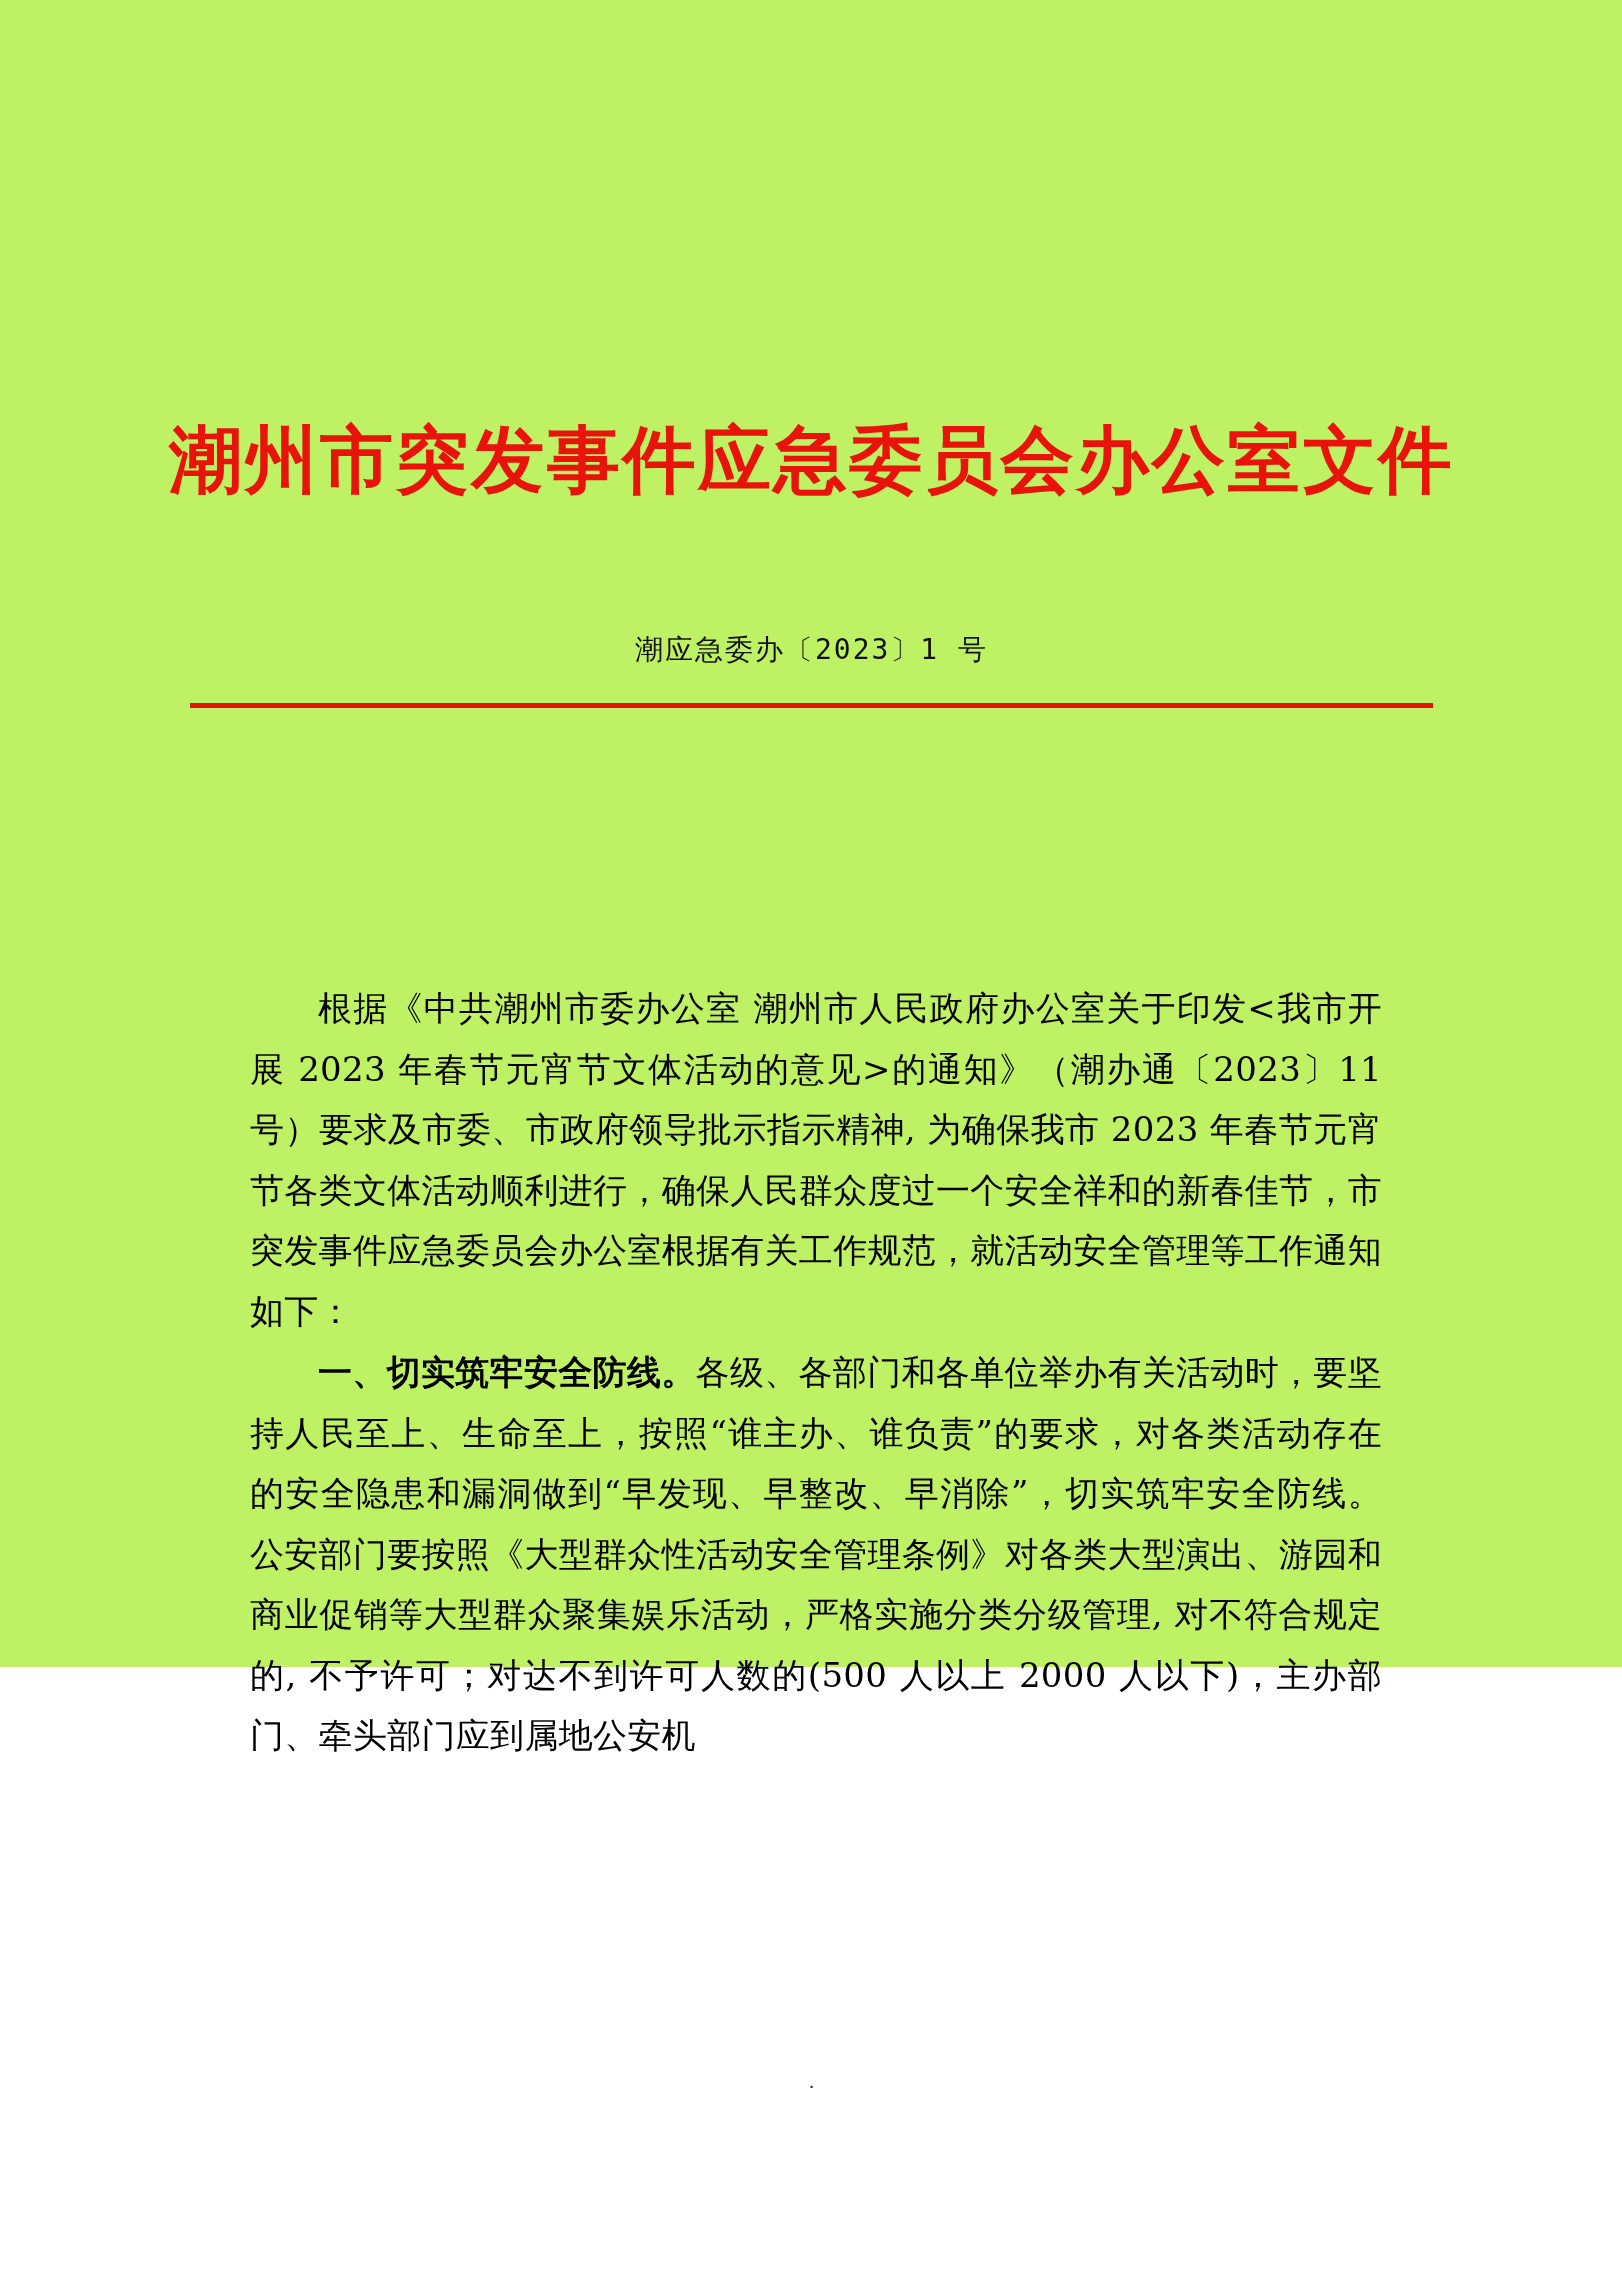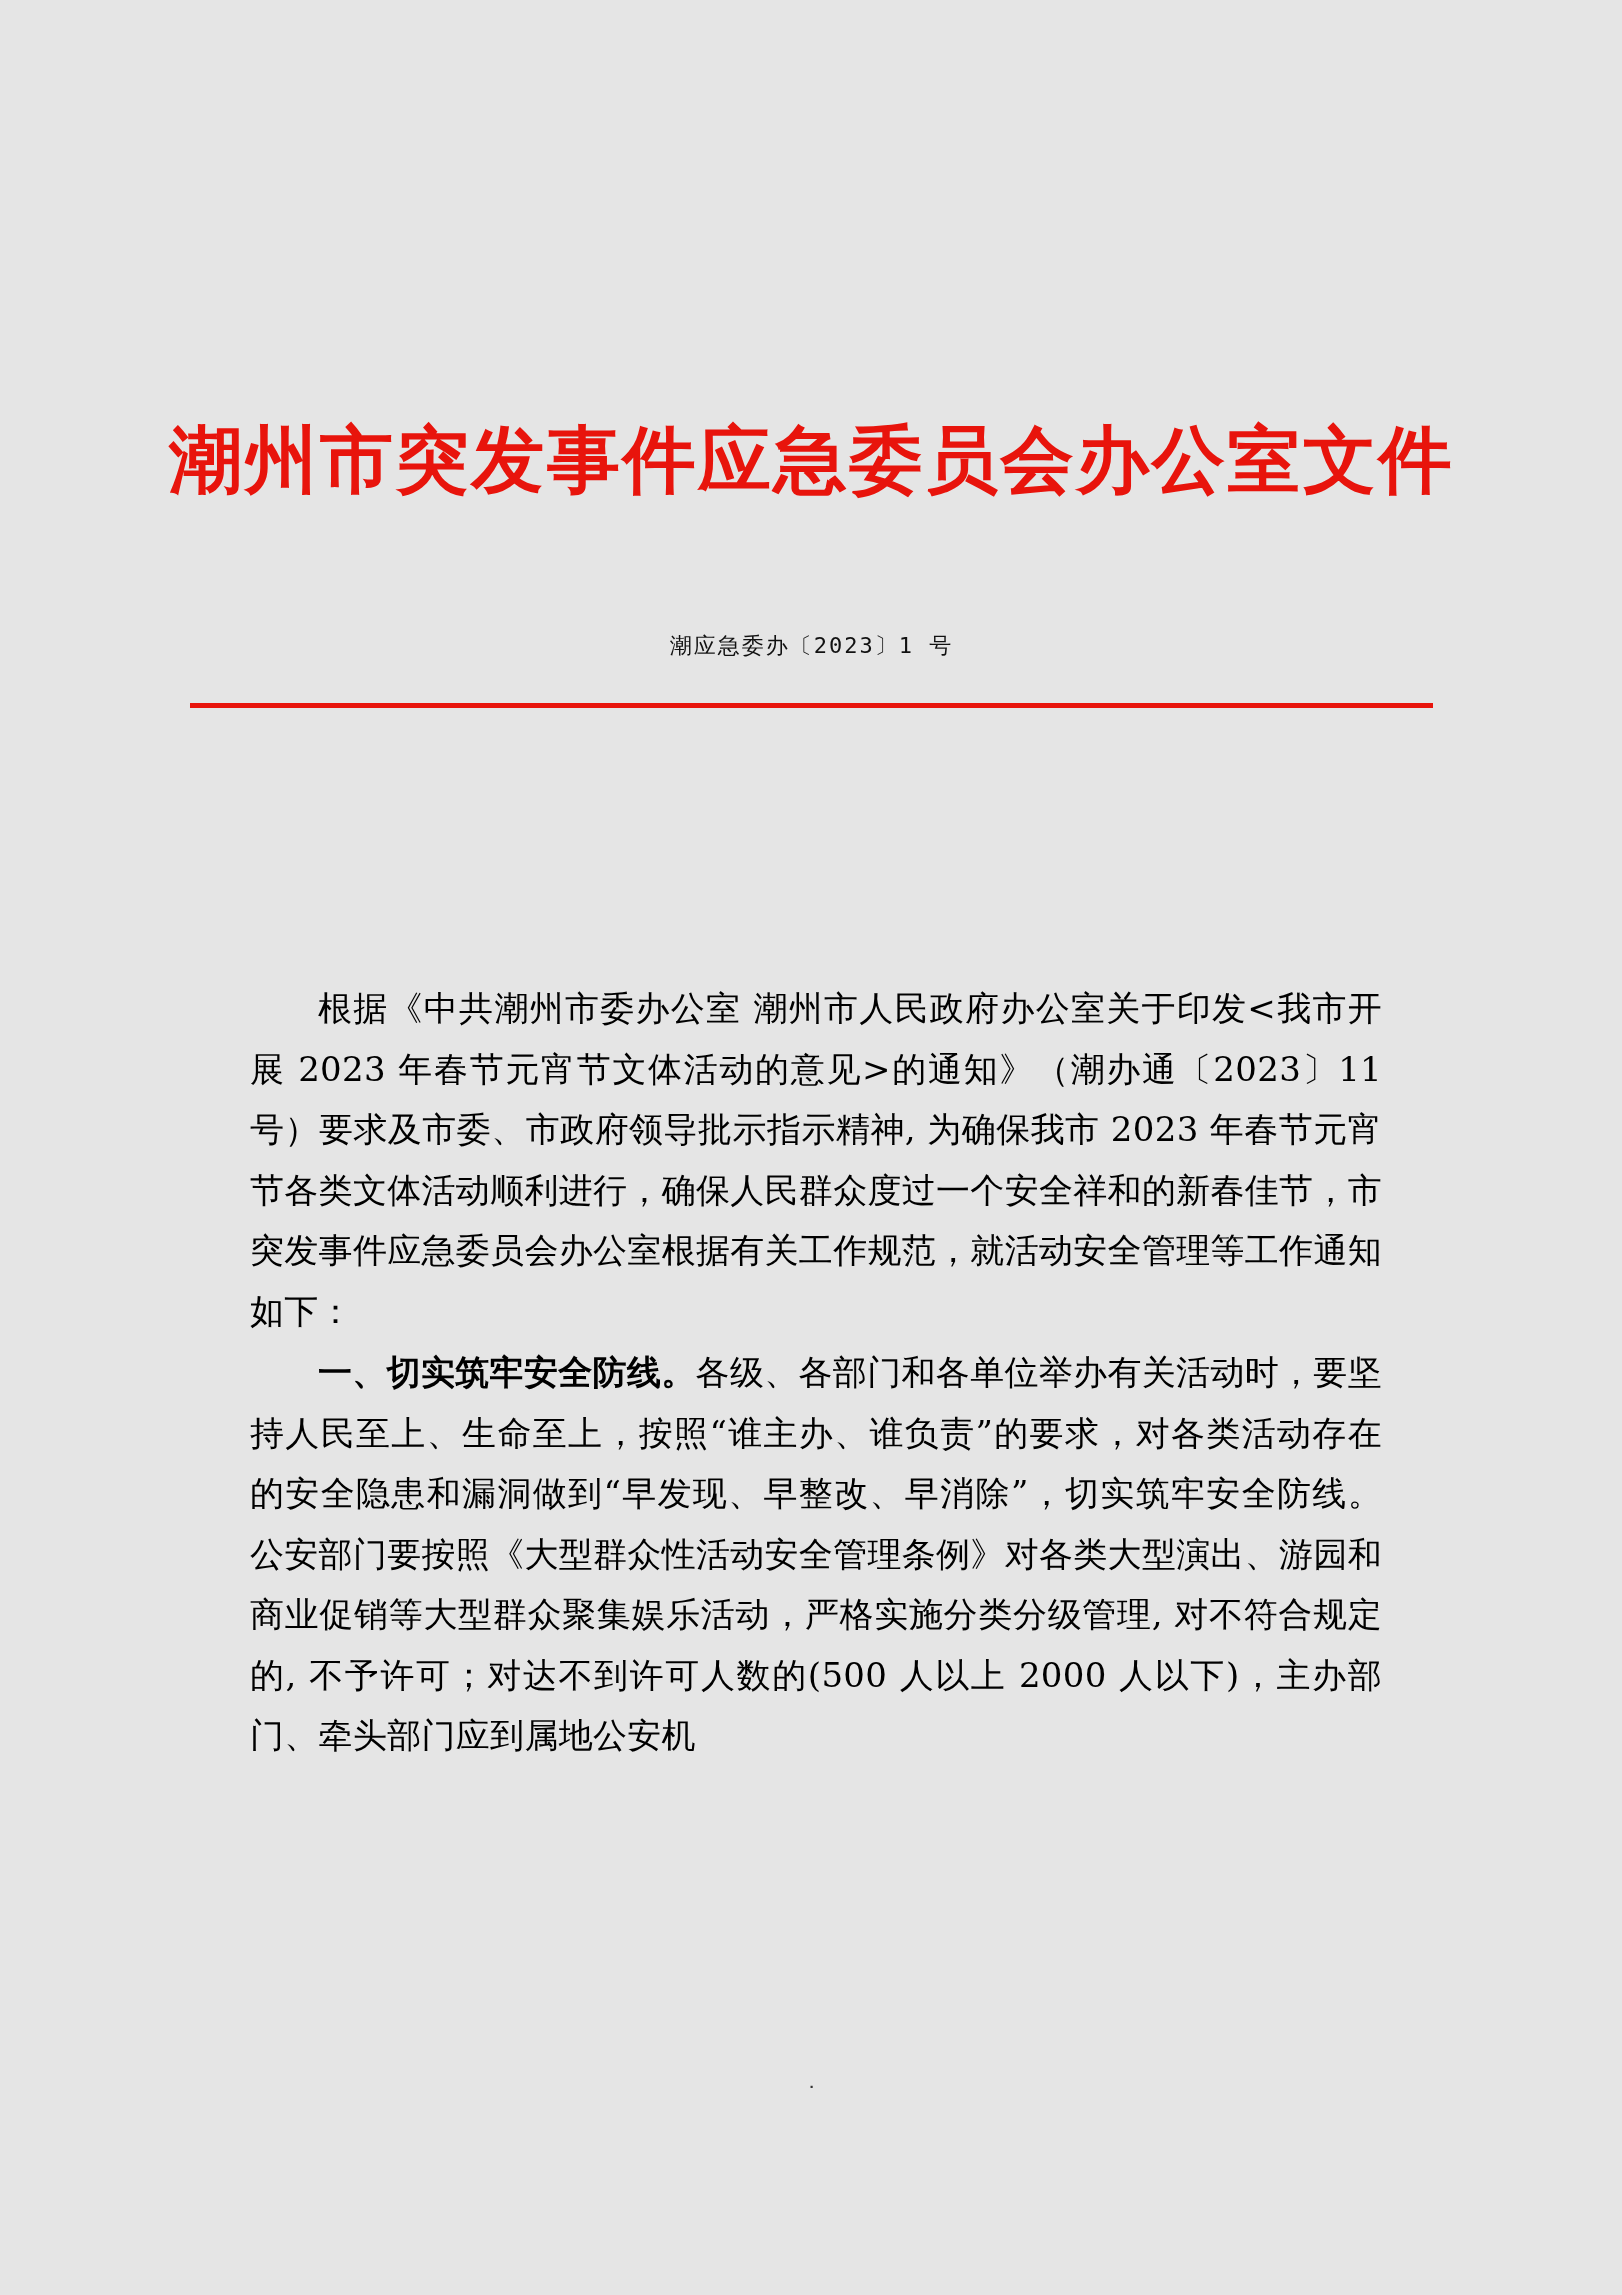--- a/index.html
+++ b/index.html
@@ -13,22 +13,22 @@
     font-family: "Liberation Serif", "DejaVu Serif", serif;
     color: #000000;
     position: relative;
     overflow: hidden;
   }
   .page {
     position: absolute;
     top: 0;
     left: 0;
     width: 1623px;
-    height: 2295px;
-    background: #e5e5e5;
+    height: 1667px;
+    background: #bef264;
   }
   
   .masthead {
     position: absolute;
     top: 412px;
     left: 0;
     width: 1623px;
     text-align: center;
     color: #e8140c;
     font-family: "DejaVu Serif", "Liberation Serif", serif;
@@ -37,21 +37,21 @@
     letter-spacing: 2.6px;
     white-space: nowrap;
   }
   
   .doc-number {
     position: absolute;
     top: 631px;
     left: 0;
     width: 1623px;
     text-align: center;
-    font-size: 22px;
+    font-size: 28px;
     font-family: "DejaVu Sans Mono", "Liberation Mono", monospace;
     letter-spacing: 2px;
     color: #111111;
   }
   
   .red-rule {
     position: absolute;
     top: 703px;
     left: 190px;
     width: 1243px;

